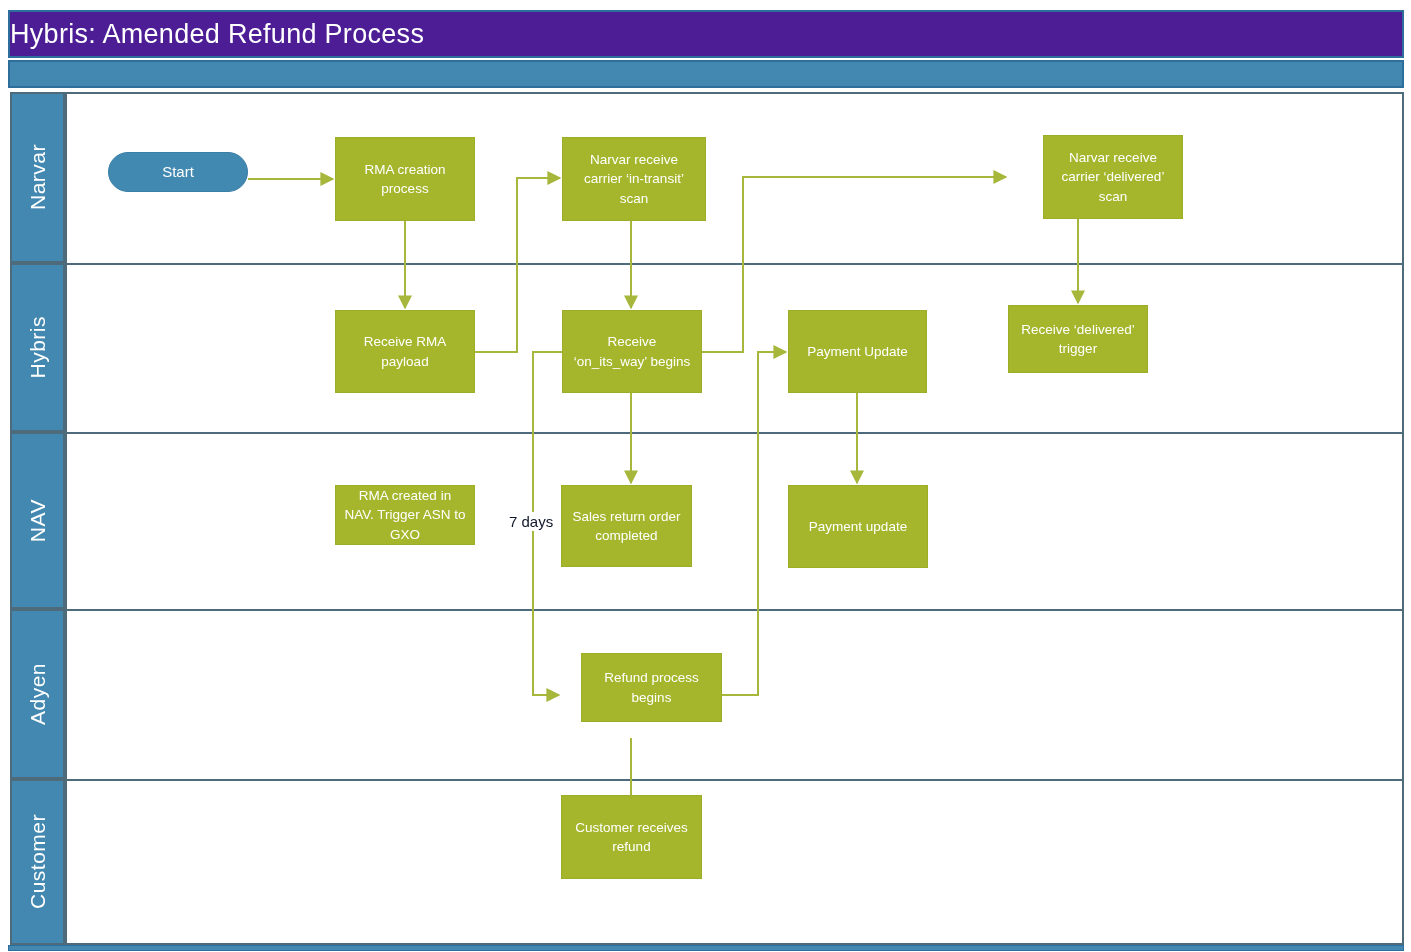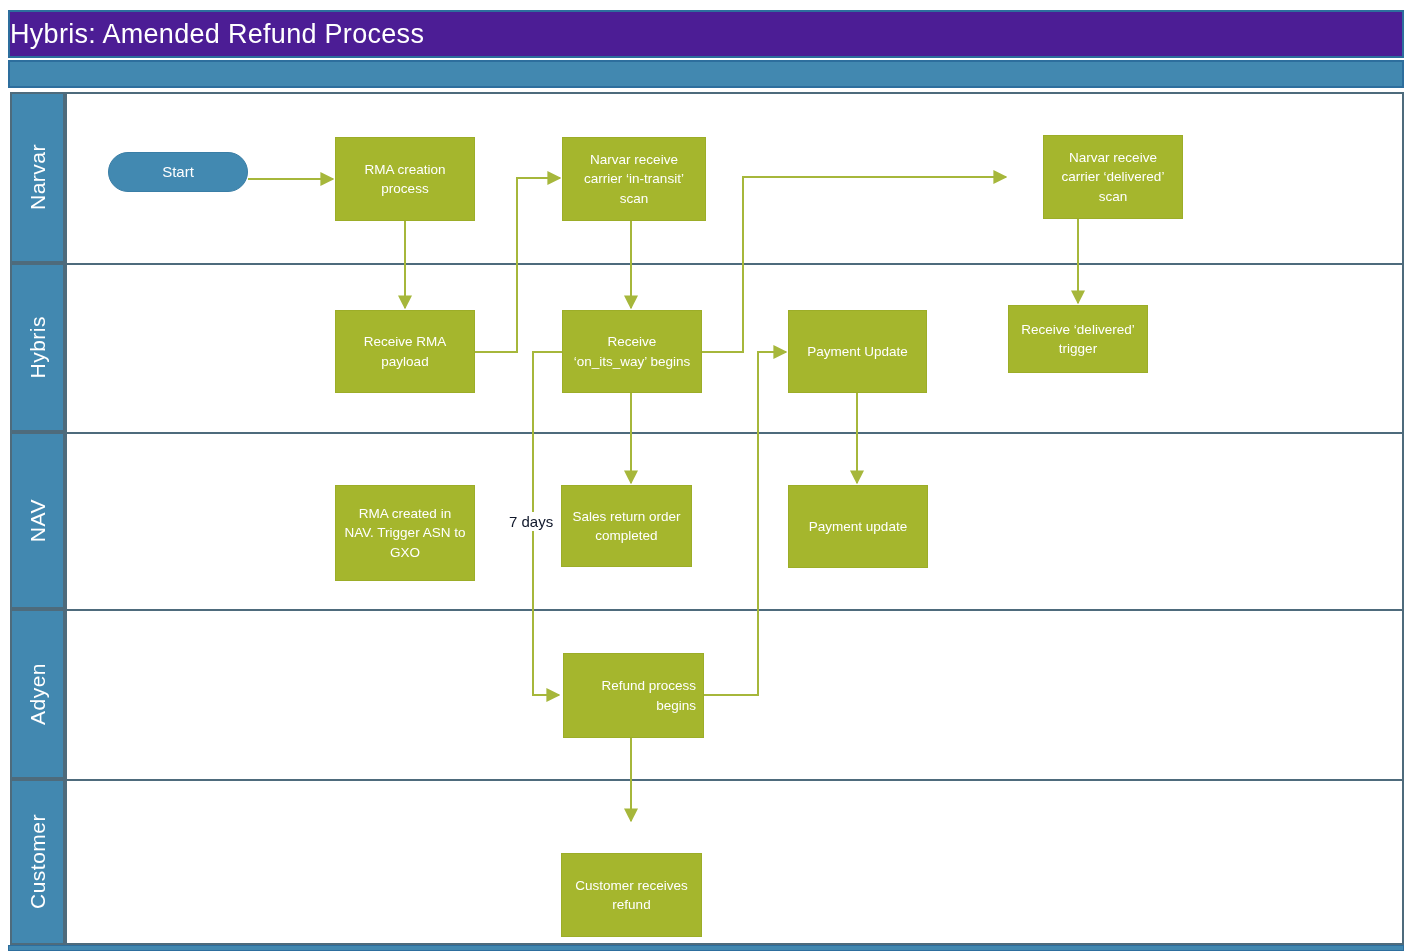--- a/index.html
+++ b/index.html
@@ -53,25 +53,25 @@
   .terminator span { font-size:15px; }
 
   #n-start            { left:108px; top:152px; width:140px; height:40px; }
   #n-rma-creation     { left:335px; top:137px; width:140px; height:84px; }
   #n-in-transit       { left:562px; top:137px; width:144px; height:84px; }
   #n-delivered-scan   { left:1008px; top:135px; width:140px; height:84px;margin-left:35px; }
   #n-receive-rma      { left:335px; top:310px; width:140px; height:83px;text-align:center; }
   #n-on-its-way       { left:562px; top:310px; width:140px; height:83px; }
   #n-payment-hybris   { left:788px; top:310px; width:139px; height:83px; }
   #n-delivered-trig   { left:1008px; top:305px; width:140px; height:68px; }
-  #n-rma-nav          { left:335px; top:485px; width:140px; height:96px; }
+  #n-rma-nav          { left:335px; top:485px; width:140px; height:60px; }
   #n-sales-return     { left:561px; top:485px; width:131px; height:82px; }
   #n-payment-nav      { left:788px; top:485px; width:140px; height:83px; }
-  #n-refund-begins    { left:563px; top:653px; width:141px; height:85px;text-align:right; }
-  #n-customer-refund  { left:561px; top:853px; width:141px; height:84px; }
+  #n-refund-begins    { left:581px; top:653px; width:141px; height:69px; }
+  #n-customer-refund  { left:561px; top:795px; width:141px; height:84px; }
 
   
   .edge-label {
     position:absolute; z-index:4; background:#ffffff; color:#0f172a;
     font-size:15px; padding:1px 3px;
   }
   #lbl-seven-days { left:506px; top:512px; }
 </style>
 </head>
 <body>

